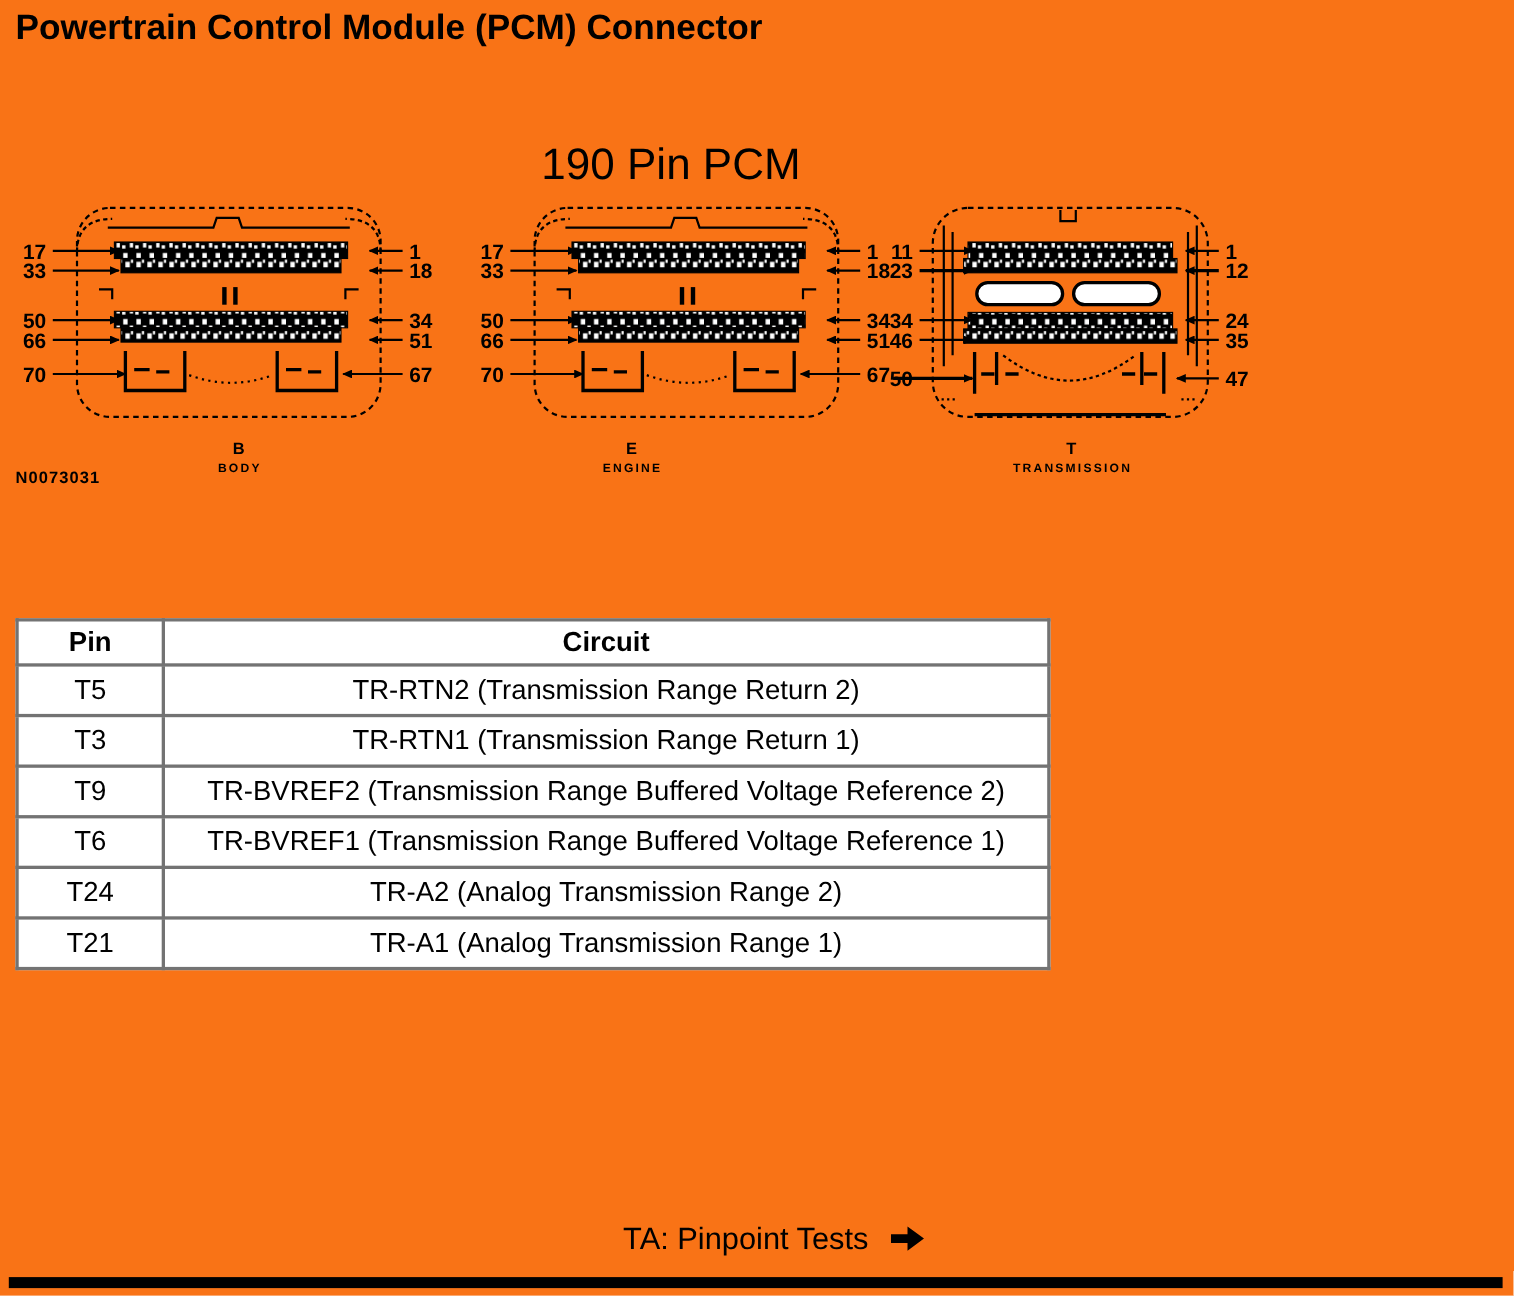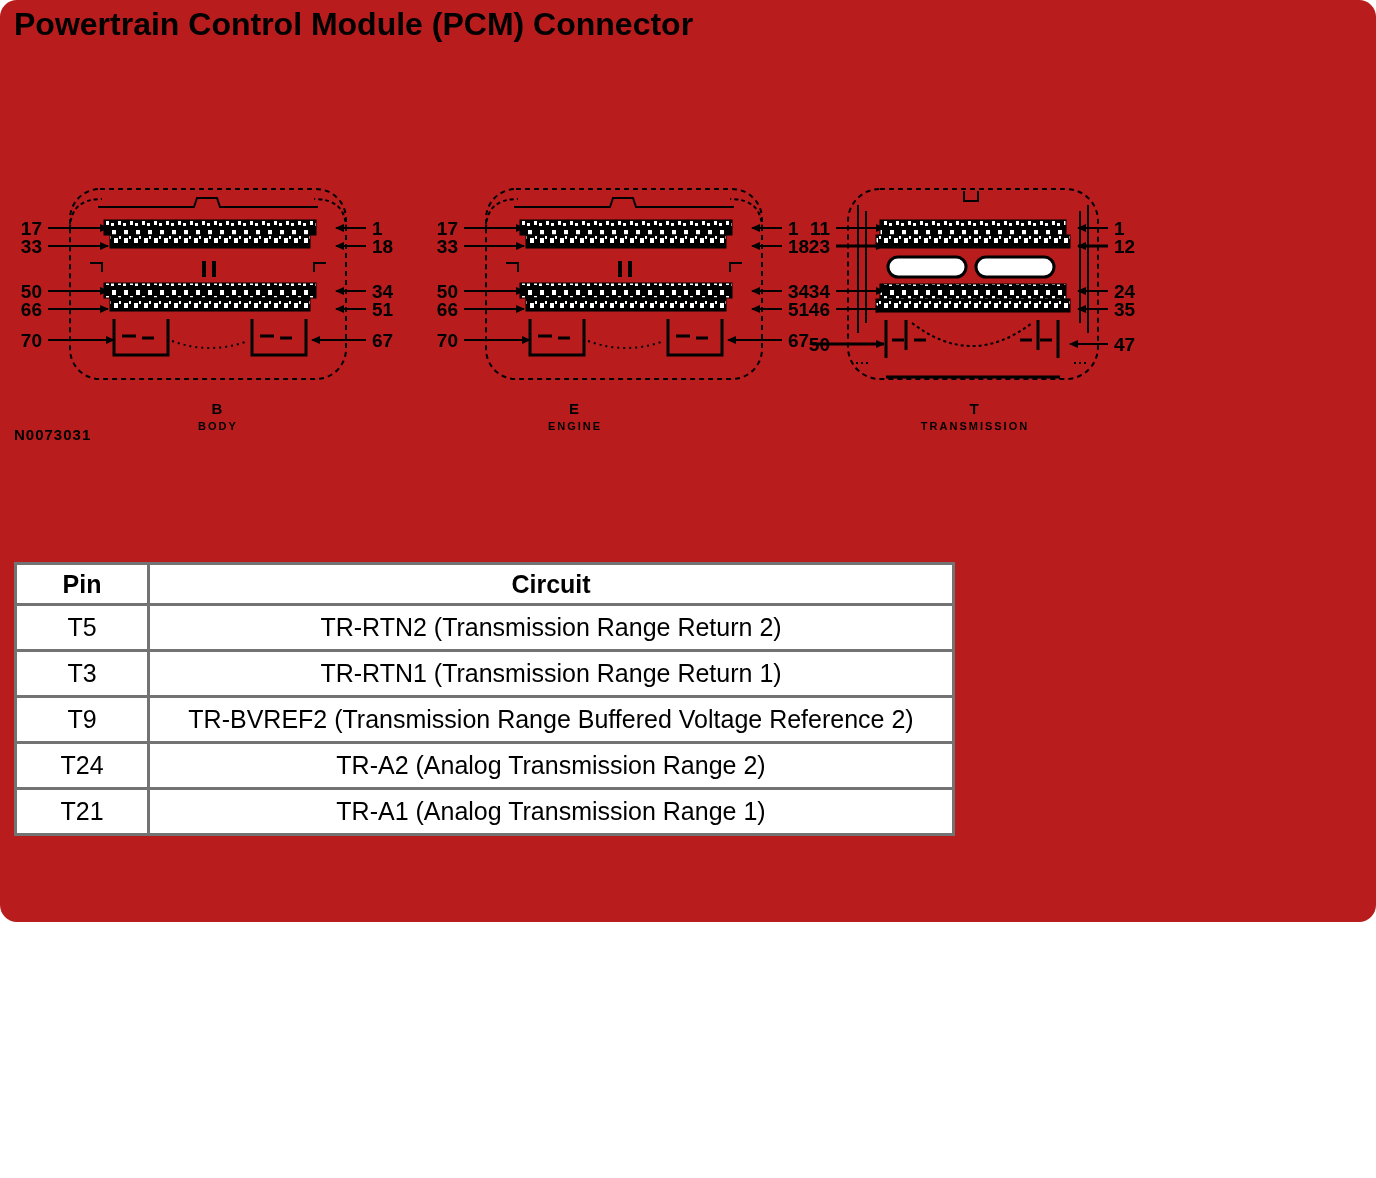--- a/index.html
+++ b/index.html
@@ -1,18 +1,18 @@
 <!DOCTYPE html>
 <html><head>
 <meta charset="utf-8">
 <style>
   html,body { margin:0; padding:0; background:#fff; }
   .page {
-    position:relative; width:1376px; height:922px; background:#b91c1c;
-    color:#000; font-family:"Liberation Sans", sans-serif; overflow:hidden;border-radius:17px;
+    position:relative; width:1376px; height:1178px; background:#f97316;
+    color:#000; font-family:"Liberation Sans", sans-serif; overflow:hidden;
   }
   .page-title {
     position:absolute; left:14px; top:6px; margin:0;
     font-size:32px; font-weight:700; letter-spacing:0px;
   }
   .diagram-title {
     position:absolute; left:450px; top:128px; width:320px; text-align:center;
     font-size:40px; font-weight:400;
   }
   .connector-svg { position:absolute; top:183px; }
@@ -57,20 +57,21 @@
     fill:#000;
   }
 </style>
 </head>
 <body>
 
 <div class="page">
 
   <h1 class="page-title">Powertrain Control Module (PCM) Connector</h1>
 
+  <div class="diagram-title">190 Pin PCM</div>
 
   <svg width="0" height="0" style="position:absolute" aria-hidden="true">
     <defs>
       <pattern id="pat-pins-a" width="12" height="15" patternUnits="userSpaceOnUse">
         <rect width="12" height="15" fill="#000"></rect>
         <rect x="2" y="2" width="4" height="5" fill="#fff"></rect>
         <rect x="8" y="8" width="3" height="4" fill="#fff"></rect>
         <rect x="1" y="10" width="3" height="3" fill="#fff"></rect>
       </pattern>
       <pattern id="pat-pins-b" width="10" height="13" patternUnits="userSpaceOnUse">
@@ -231,20 +232,24 @@
       </tr>
       <tr>
         <td>T3</td>
         <td>TR-RTN1 (Transmission Range Return 1)</td>
       </tr>
       <tr>
         <td>T9</td>
         <td>TR-BVREF2 (Transmission Range Buffered Voltage Reference 2)</td>
       </tr>
       <tr>
+        <td>T6</td>
+        <td>TR-BVREF1 (Transmission Range Buffered Voltage Reference 1)</td>
+      </tr>
+      <tr>
         <td>T24</td>
         <td>TR-A2 (Analog Transmission Range 2)</td>
       </tr>
       <tr>
         <td>T21</td>
         <td>TR-A1 (Analog Transmission Range 1)</td>
       </tr>
     </tbody>
   </table>
 

